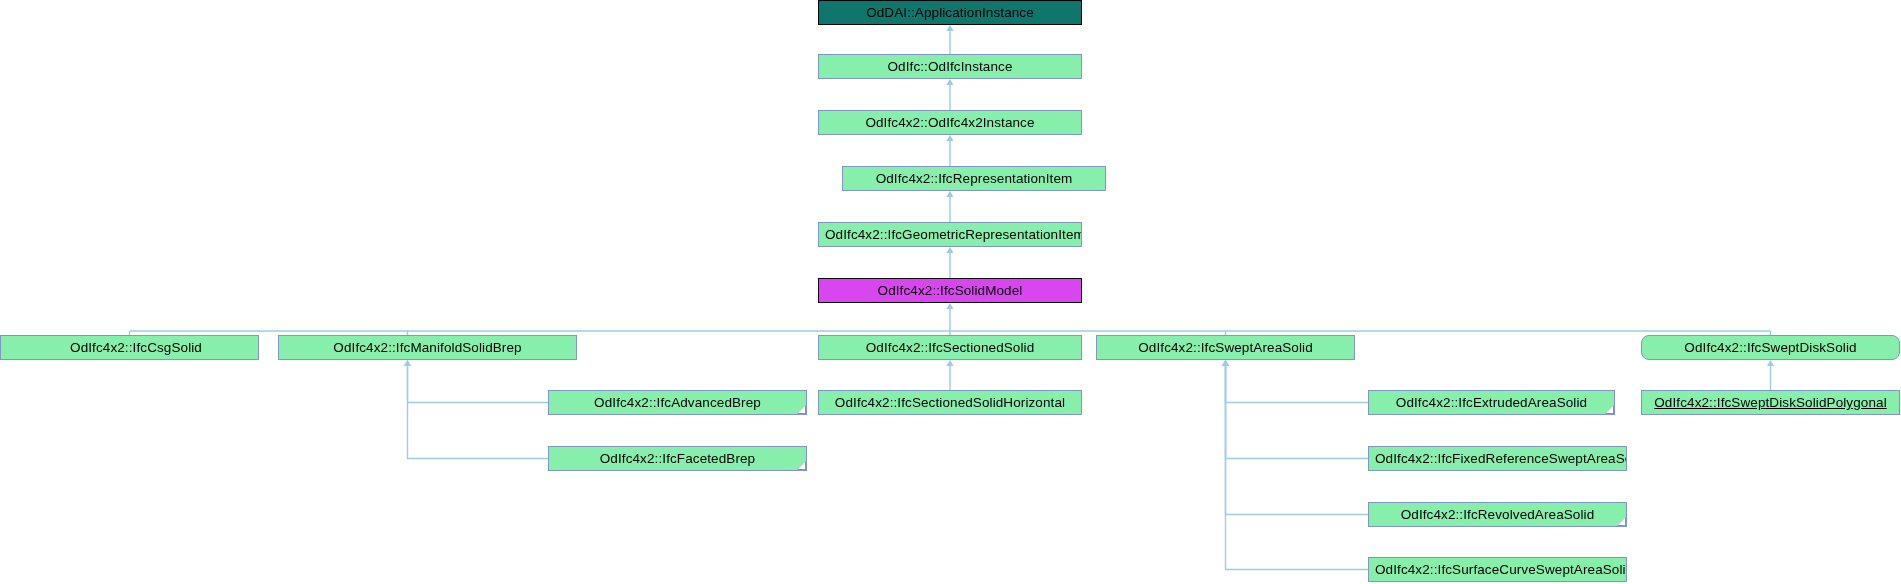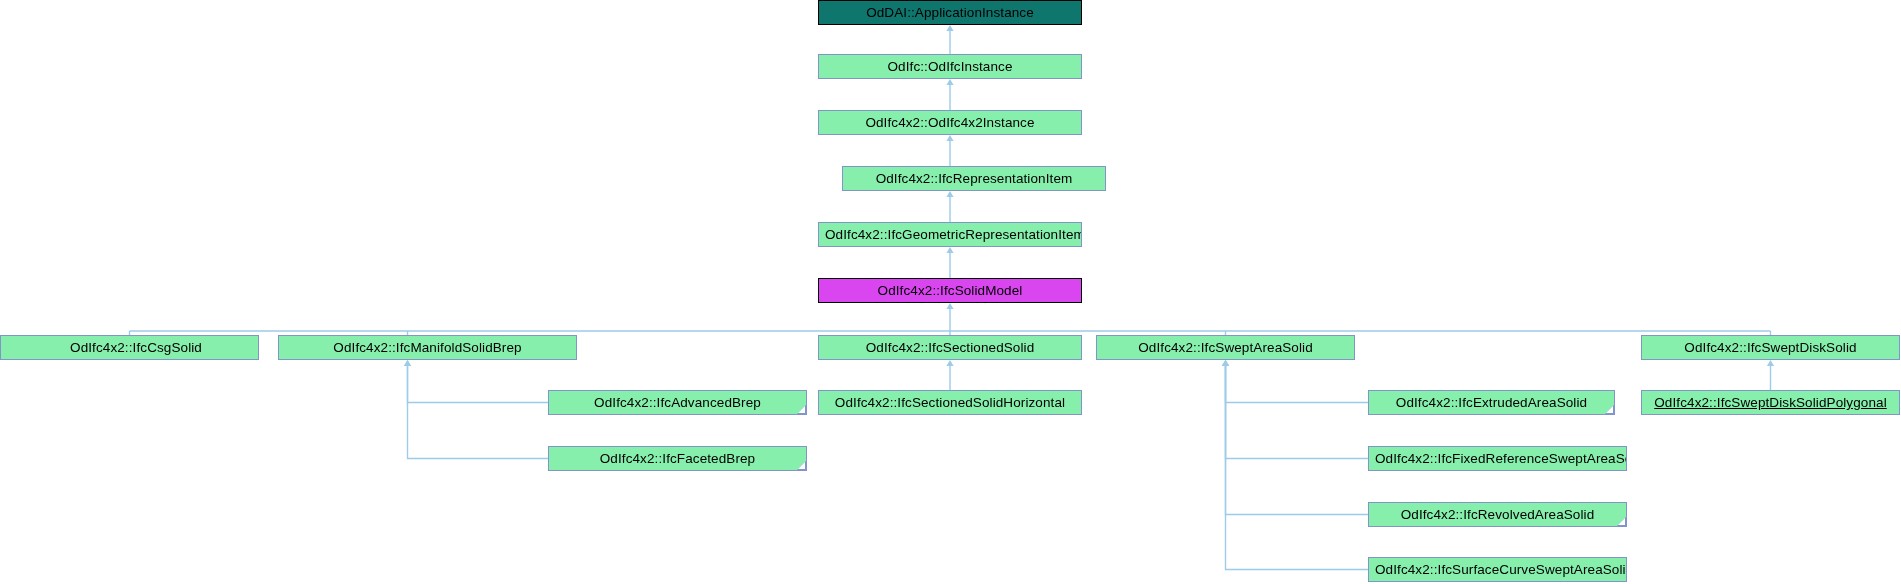--- a/index.html
+++ b/index.html
@@ -153,21 +153,21 @@
       </div>
       <div class="node inherit" style="left: 278px; top: 335px; width: 299px;">
         <span class="node-label">OdIfc4x2::IfcManifoldSolidBrep</span>
       </div>
       <div class="node inherit" style="left: 818px; top: 335px; width: 264px;">
         <span class="node-label">OdIfc4x2::IfcSectionedSolid</span>
       </div>
       <div class="node inherit" style="left: 1096px; top: 335px; width: 259px;">
         <span class="node-label">OdIfc4x2::IfcSweptAreaSolid</span>
       </div>
-      <div class="node inherit" style="left: 1641px; top: 335px; width: 259px;">
+      <div class="node inherit" style="left: 1641px; top: 335px; width: 259px; border-radius: 8px;">
         <span class="node-label">OdIfc4x2::IfcSweptDiskSolid</span>
       </div>
       <div class="node inherit truncated" style="left: 548px; top: 390px; width: 259px;">
         <span class="node-label">OdIfc4x2::IfcAdvancedBrep</span>
       </div>
       <div class="node inherit" style="left: 818px; top: 390px; width: 264px;">
         <span class="node-label">OdIfc4x2::IfcSectionedSolidHorizontal</span>
       </div>
       <div class="node inherit truncated" style="left: 1368px; top: 390px; width: 247px;">
         <span class="node-label">OdIfc4x2::IfcExtrudedAreaSolid</span>

